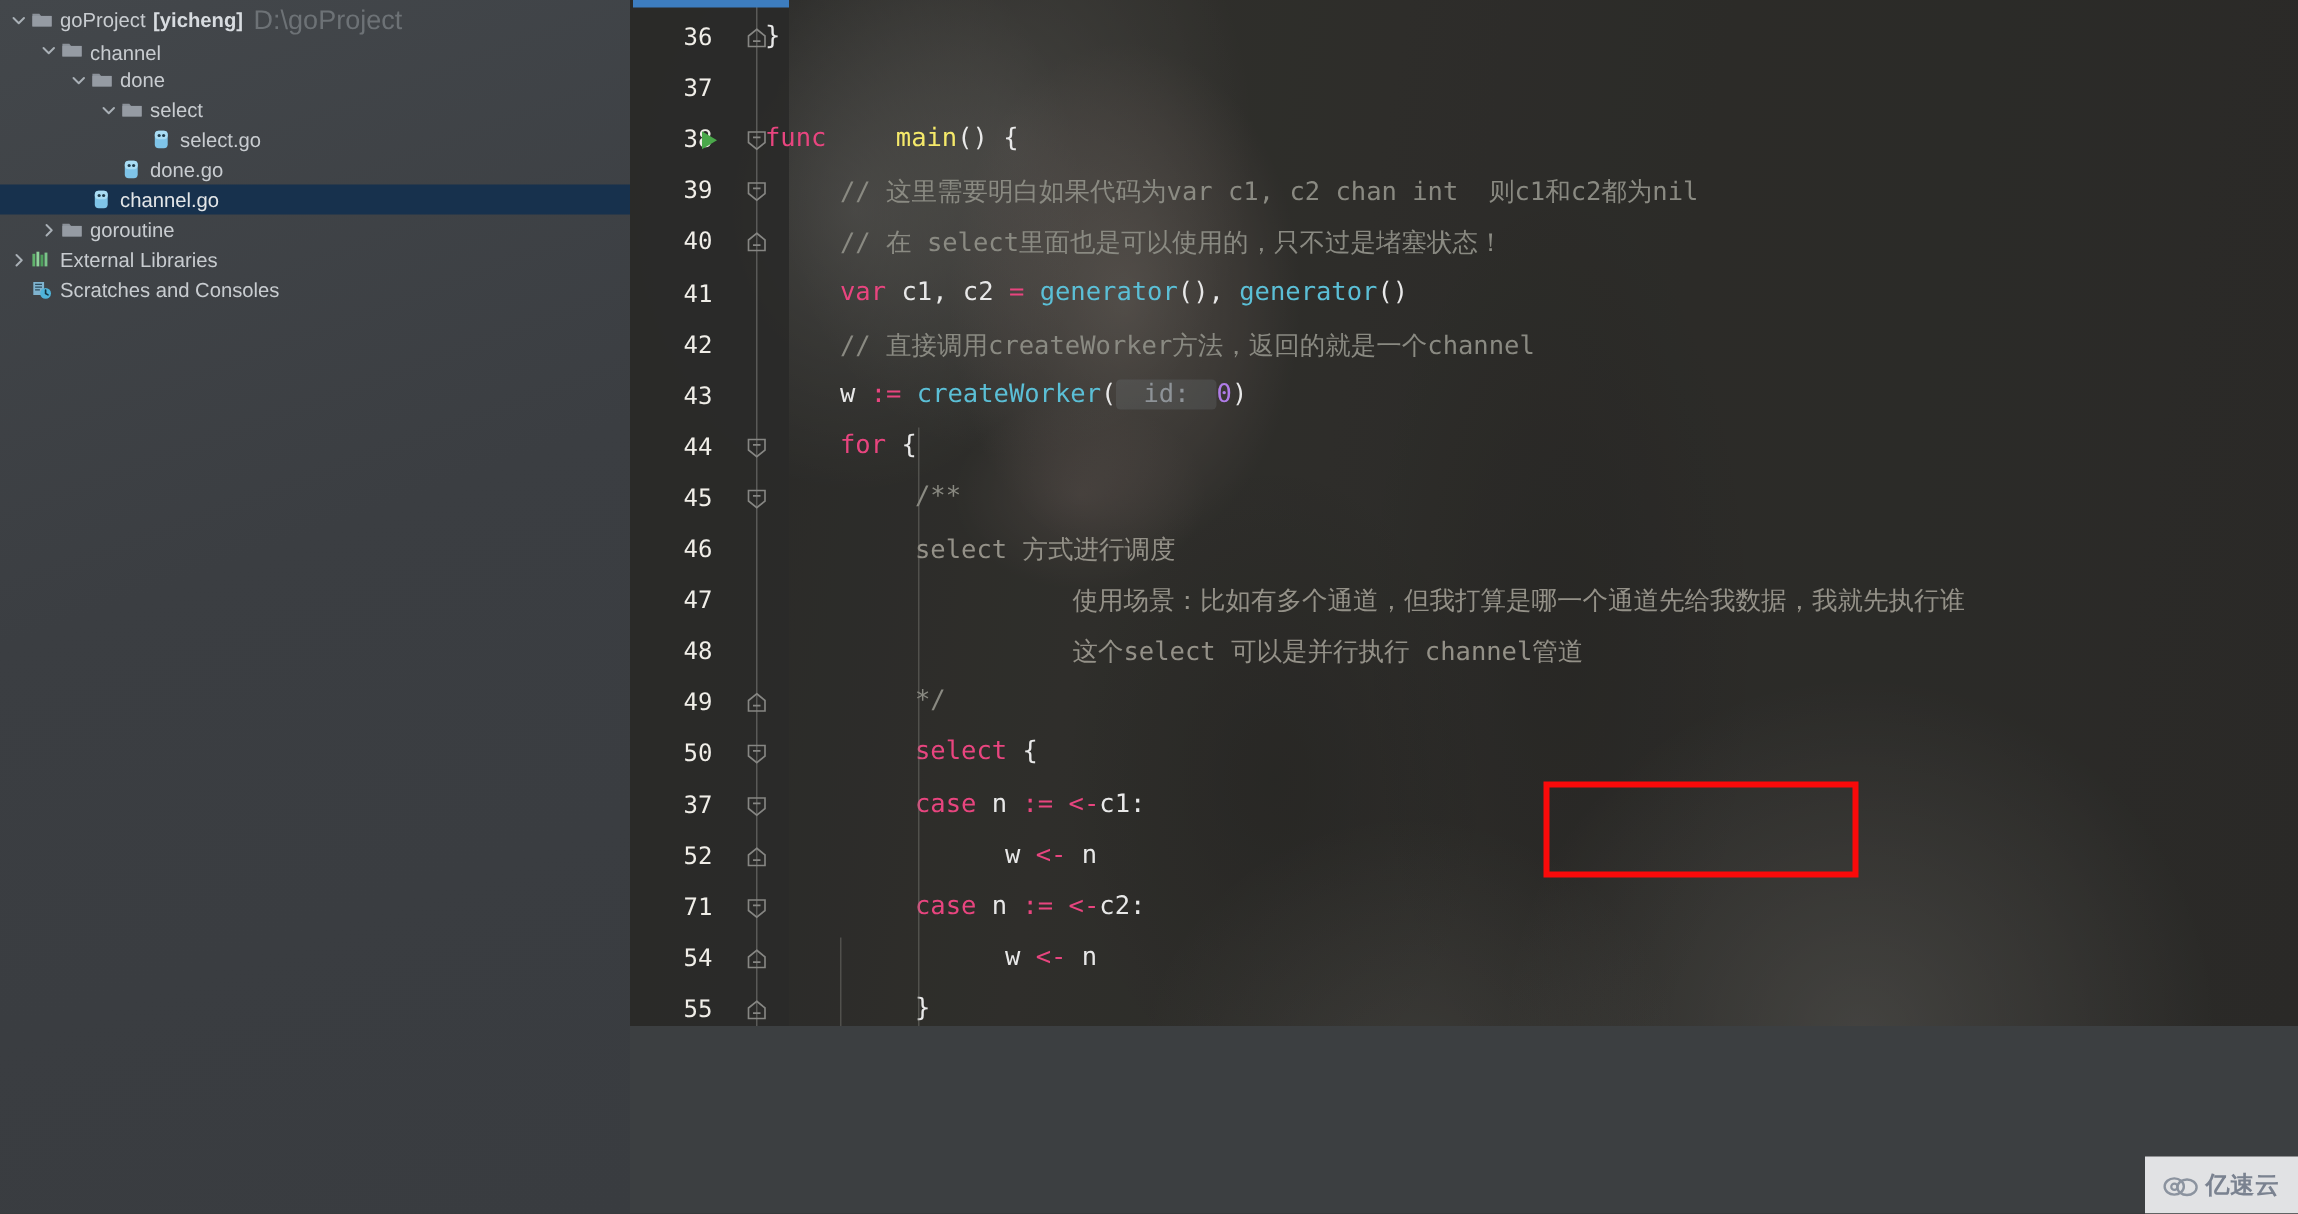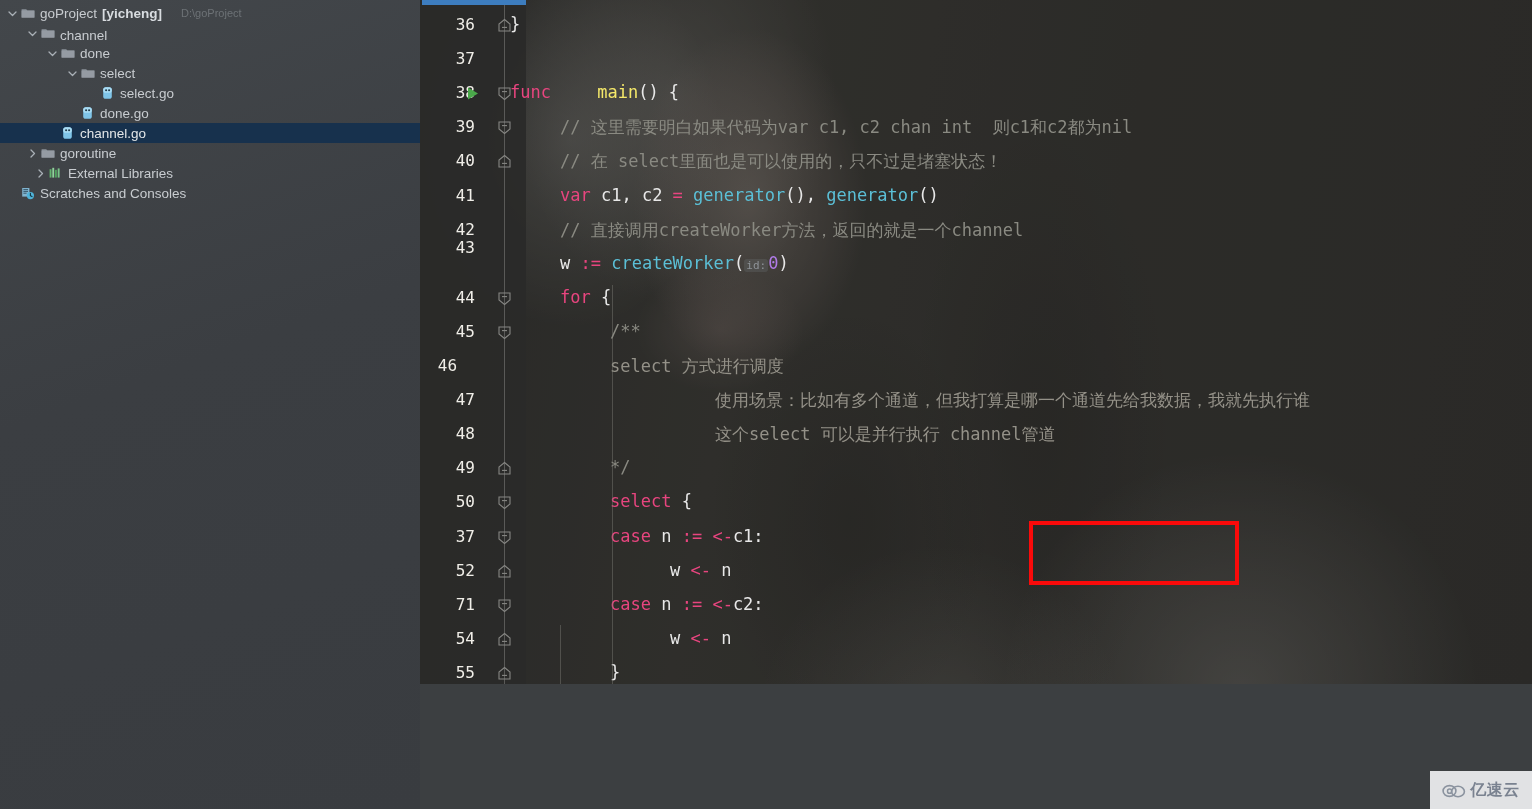--- a/index.html
+++ b/index.html
@@ -35,21 +35,21 @@
     display: inline-flex; align-items: center; justify-content: center;
     flex: 0 0 13px;
     color: #a9b0b6;
   }
   .arrow svg { display: block; }
   .arrow.blank { visibility: hidden; }
   .ficon { width: 17px; height: 20px; display:inline-flex; align-items:center; justify-content:center; flex:0 0 17px; margin-right: 4px;}
   .ficon svg { display:block; }
   .tlabel { color: #c8ccd0; }
   .tlabel-mod { color: #d8dce0; font-weight: bold; margin-left: 5px; }
-  .tlabel-path { color: #6d7276; margin-left: 19px; font-size: 11px; }
+  .tlabel-path { color: #6d7276; margin-left: 7px; font-size: 18px; }
   .tree-row.selected .tlabel { color: #e3e6e8; }
 
   
   #editor {
     position: relative;
     width: 1112px; height: 684px;
     background: #2b2b2b;
     overflow: hidden;
     flex: 0 0 1112px;
   }
@@ -128,22 +128,22 @@
   .id   { color: #e8e8e8; }
   .typ  { color: #5bbfd6; }
   .num  { color: #b07ce8; }
   .op   { color: #e8e8e8; }
   .cmt  { color: #8a8a82; }
   .cmt2 { color: #949188; }
   .hint {
     color: #8e9398;
     background: rgba(125,130,135,0.22);
     border-radius: 3px;
-    padding: 0 2px;
-    font-size: 11px;
+    padding: 0 18px;
+    font-size: 17px;
   }
   .indentguide {
     position: absolute;
     width: 1px;
     background: rgba(130,130,125,0.42);
     z-index: 4;
   }
 
   
   #redbox {
@@ -288,21 +288,21 @@
             </svg>
           </span>
           <span class="ficon">
             <svg width="14" height="12" viewBox="0 0 14 12">
               <path d="M0.6 2.2 L0.6 10.6 L13.4 10.6 L13.4 3.6 L6.4 3.6 L5.2 2.2 Z" fill="#8b9199"></path>
               <rect x="0.6" y="3.6" width="12.8" height="7" fill="#959ba3"></rect>
             </svg>
           </span>
           <span class="tlabel">goroutine</span>
         </div>
-        <div class="tree-row" style="top: 163px; position: absolute; left: 0px; width: 340px; padding-left: 28px;">
+        <div class="tree-row" style="top: 163px; position: absolute; left: 0px; width: 340px;">
           <span style="display: inline-block; flex: 0 0 auto; width: 6px;"></span>
           <span class="arrow">
             <svg width="9" height="9" viewBox="0 0 9 9">
               <path d="M3 1 L6.5 4.5 L3 8" fill="none" stroke="#a9b0b6" stroke-width="1.3" stroke-linecap="round" stroke-linejoin="round"></path>
             </svg>
           </span>
           <span class="ficon">
             <svg width="13" height="12" viewBox="0 0 13 12">
               <rect x="0.6" y="2.2" width="1.9" height="8.4" fill="#62b56e"></rect>
               <rect x="3.3" y="0.8" width="1.9" height="9.8" fill="#8fd39a"></rect>
@@ -366,36 +366,36 @@
         </div>
         <div class="ln" style="top: 151.4px;">40</div>
         <div class="fold" style="top: 154.4px;">
           <svg width="15" height="15" viewBox="0 0 15 15">
             <path d="M7.5 1.5 L13 6 L13 13 L2 13 L2 6 Z" fill="none" stroke="#868683" stroke-width="1.1"></path>
             <path d="M5 9.4 L10 9.4" stroke="#868683" stroke-width="1.1"></path>
           </svg>
         </div>
         <div class="ln" style="top: 185.5px;">41</div>
         <div class="ln" style="top: 219.6px;">42</div>
-        <div class="ln" style="top: 238px; text-align: right;">43</div>
+        <div class="ln" style="top: 254px; text-align: right;">43</div>
         <div class="ln" style="top: 287.8px;">44</div>
         <div class="fold" style="top: 290.8px;">
           <svg width="15" height="15" viewBox="0 0 15 15">
             <path d="M2 2 L13 2 L13 9 L7.5 13.5 L2 9 Z" fill="none" stroke="#868683" stroke-width="1.1"></path>
             <path d="M5 5.6 L10 5.6" stroke="#868683" stroke-width="1.1"></path>
           </svg>
         </div>
         <div class="ln" style="top: 321.9px;">45</div>
         <div class="fold" style="top: 324.9px;">
           <svg width="15" height="15" viewBox="0 0 15 15">
             <path d="M2 2 L13 2 L13 9 L7.5 13.5 L2 9 Z" fill="none" stroke="#868683" stroke-width="1.1"></path>
             <path d="M5 5.6 L10 5.6" stroke="#868683" stroke-width="1.1"></path>
           </svg>
         </div>
-        <div class="ln" style="top: 356px; text-align: center;">46</div>
+        <div class="ln" style="top: 356px;">46</div>
         <div class="ln" style="top: 390.1px;">47</div>
         <div class="ln" style="top: 424.2px;">48</div>
         <div class="ln" style="top: 458.3px;">49</div>
         <div class="fold" style="top: 461.3px;">
           <svg width="15" height="15" viewBox="0 0 15 15">
             <path d="M7.5 1.5 L13 6 L13 13 L2 13 L2 6 Z" fill="none" stroke="#868683" stroke-width="1.1"></path>
             <path d="M5 9.4 L10 9.4" stroke="#868683" stroke-width="1.1"></path>
           </svg>
         </div>
         <div class="ln" style="top: 492.4px;">50</div>

